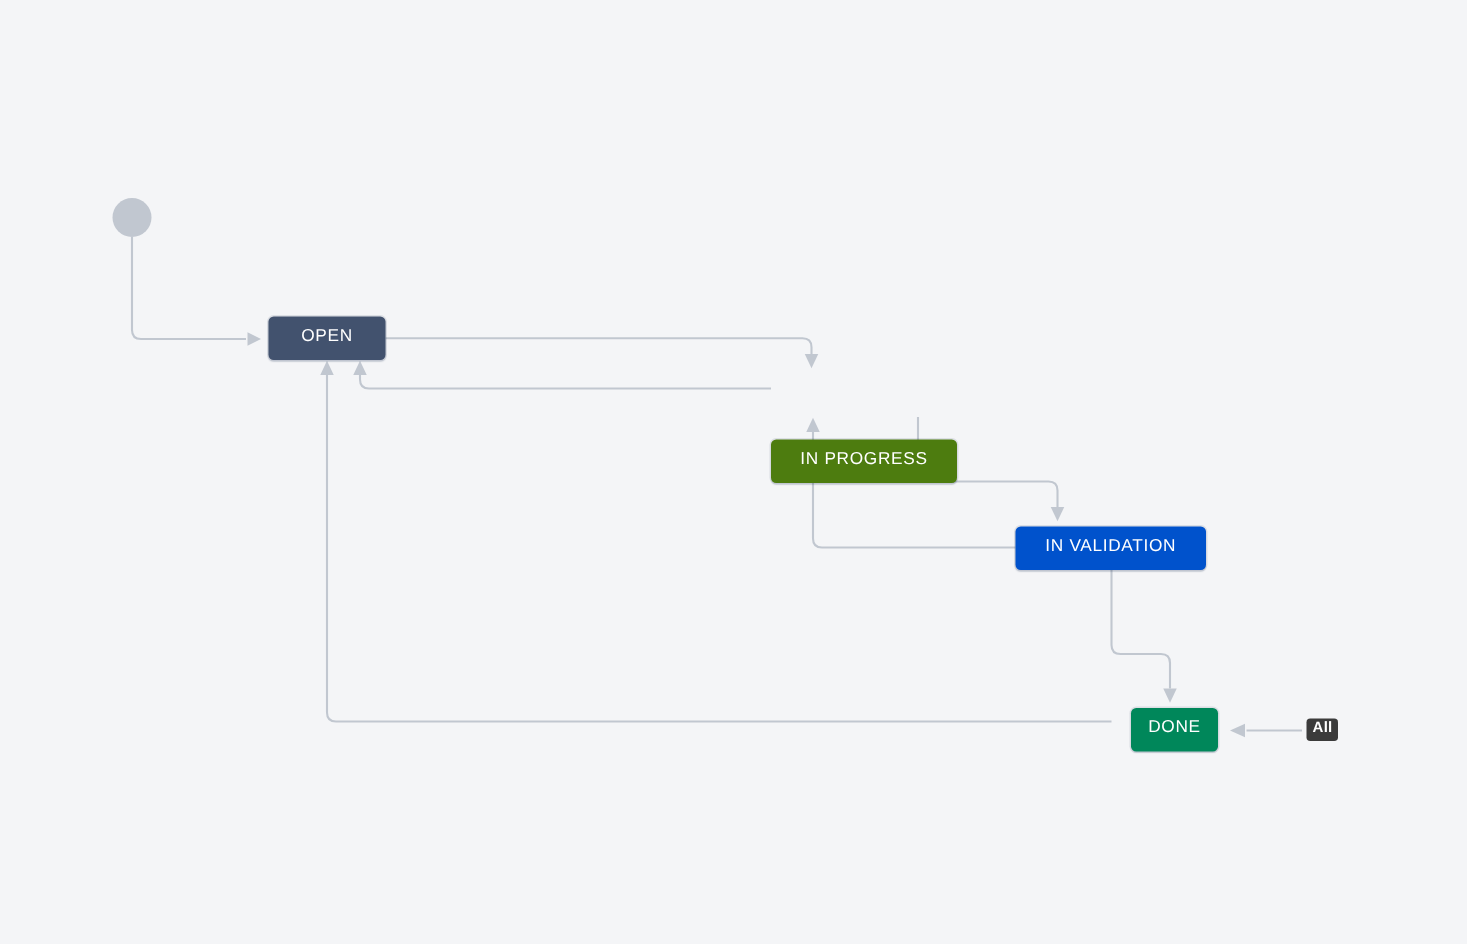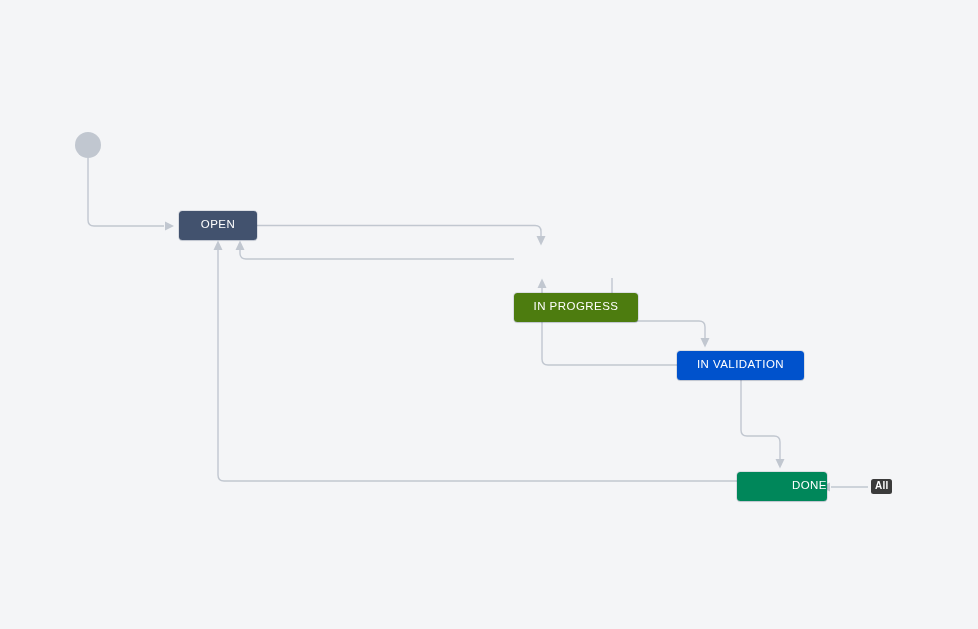--- a/index.html
+++ b/index.html
@@ -64,26 +64,25 @@
   }
   #node-in-validation {
     left: 677px;
     top: 351px;
     width: 127px;
     background: #0052cc;
     box-shadow: 0 0 0 1px rgba(9,30,66,0.10), 0 1px 1px rgba(9,30,66,0.13);
     text-align: center;
   }
   #node-done {
-    left: 737px;
+    left: 754px;
     top: 472px;
-    width: 90px;
+    width: 58px;
     background: #00875a;
     box-shadow: 0 0 0 1px rgba(9,30,66,0.10), 0 1px 1px rgba(9,30,66,0.13);
-    justify-content: flex-end;
   }
   #start-circle {
     position: absolute;
     left: 75px;
     top: 132px;
     width: 26px;
     height: 26px;
     border-radius: 50%;
     background: #c1c7d0;
     z-index: 5;

